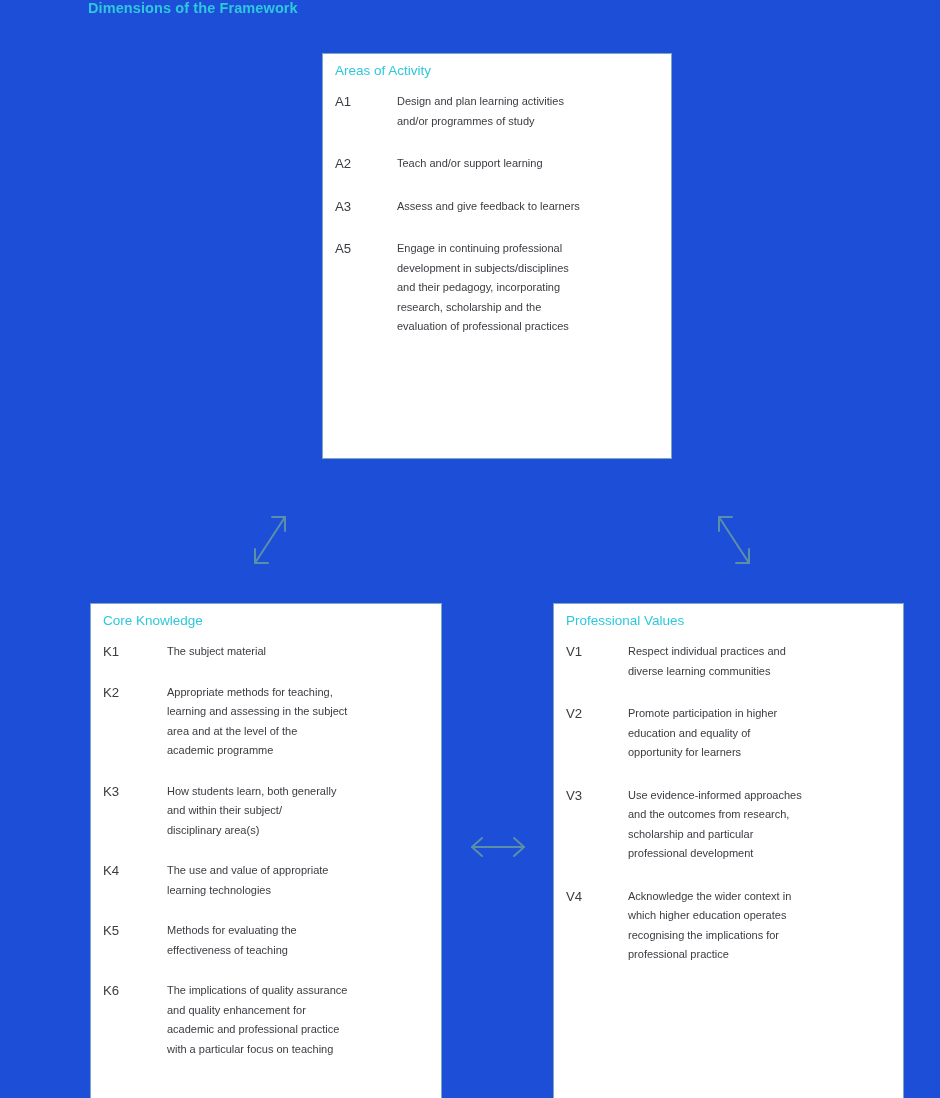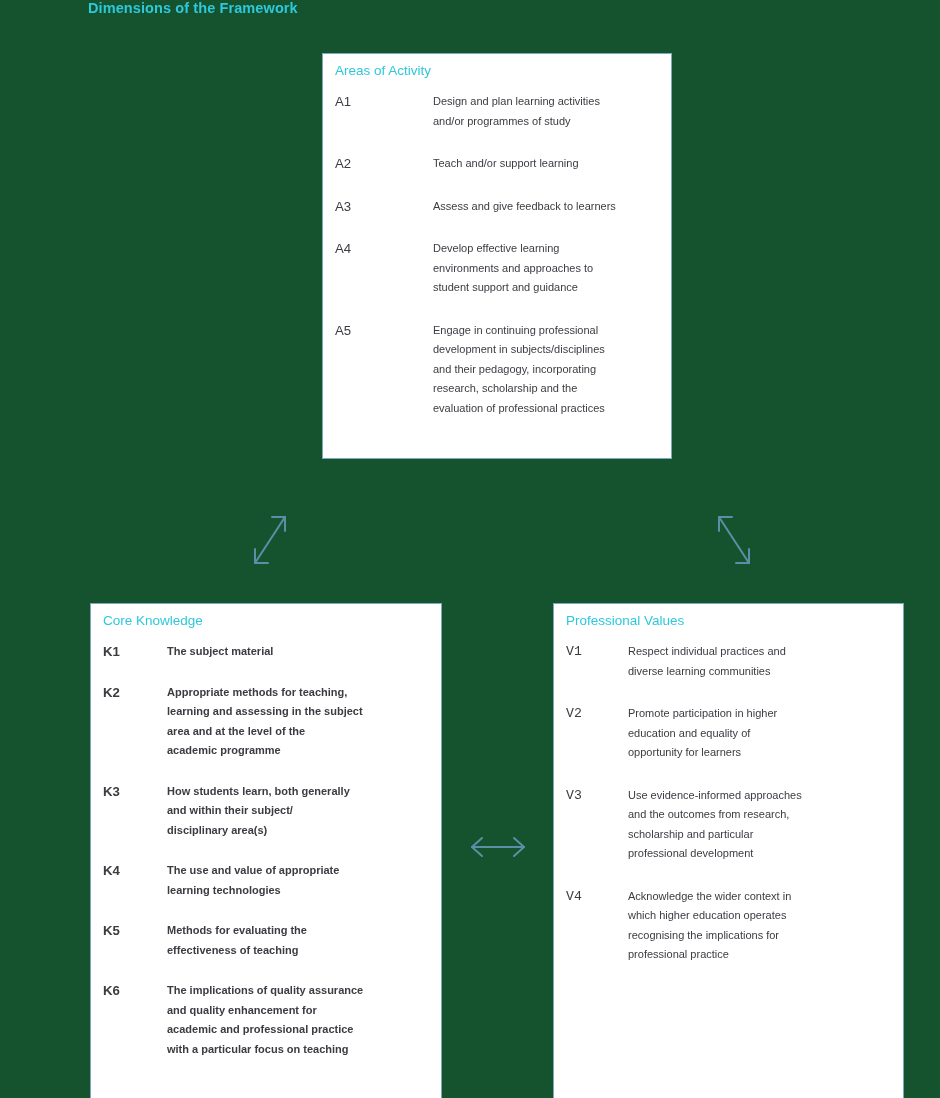--- a/index.html
+++ b/index.html
@@ -10,21 +10,21 @@
   }
   body {
     font-family: "Liberation Sans", sans-serif;
     -webkit-font-smoothing: antialiased;
   }
   #page {
     position: relative;
     width: 940px;
     height: 1098px;
     overflow: hidden;
-    background: #14532d;
+    background: #1d4ed8;
   }
 
   
   .page-title {
     position: absolute;
     left: 88px;
     top: 0px;
     font-size: 14.5px;
     font-weight: bold;
     color: #2ec8dc;
@@ -90,30 +90,30 @@
     flex: 1 1 auto;
     font-size: 11px;
     color: #3b3b42;
     line-height: 19.5px;
     white-space: pre-line;
   }
 
   
   #box-activity .item-list { padding-left: 12px; padding-right: 12px; }
   #box-activity .item-code { width: 62px; }
-  #box-activity .item-row  { margin-bottom: 23px; gap: 36px; }
-
-  
-  #box-knowledge .item-list { padding-left: 12px; padding-right: 10px; font-weight: bold; }
+  #box-activity .item-row  { margin-bottom: 23px; }
+
+  
+  #box-knowledge .item-list { padding-left: 12px; padding-right: 10px; }
   #box-knowledge .item-code { width: 64px; }
   #box-knowledge .item-row  { margin-bottom: 21px; }
 
   
   #box-values .item-list { padding-left: 12px; padding-right: 12px; }
-  #box-values .item-code { width: 62px; font-family: Liberation Mono, monospace; }
+  #box-values .item-code { width: 62px; }
   #box-values .item-row  { margin-bottom: 23px; }
 
   
   .arrow {
     position: absolute;
   }
   #arrow-left  { left: 243px; top: 505px; }
   #arrow-right { left: 705px; top: 505px; }
   #arrow-mid   { left: 466px; top: 830px; }
 </style>
@@ -132,26 +132,20 @@
         <span class="item-text">Design and plan learning activities
 and/or programmes of study</span>
       </div>
       <div class="item-row">
         <span class="item-code">A2</span>
         <span class="item-text">Teach and/or support learning</span>
       </div>
       <div class="item-row">
         <span class="item-code">A3</span>
         <span class="item-text">Assess and give feedback to learners</span>
-      </div>
-      <div class="item-row">
-        <span class="item-code">A4</span>
-        <span class="item-text">Develop effective learning
-environments and approaches to
-student support and guidance</span>
       </div>
       <div class="item-row">
         <span class="item-code">A5</span>
         <span class="item-text">Engage in continuing professional
 development in subjects/disciplines
 and their pedagogy, incorporating
 research, scholarship and the
 evaluation of professional practices</span>
       </div>
     </div>

